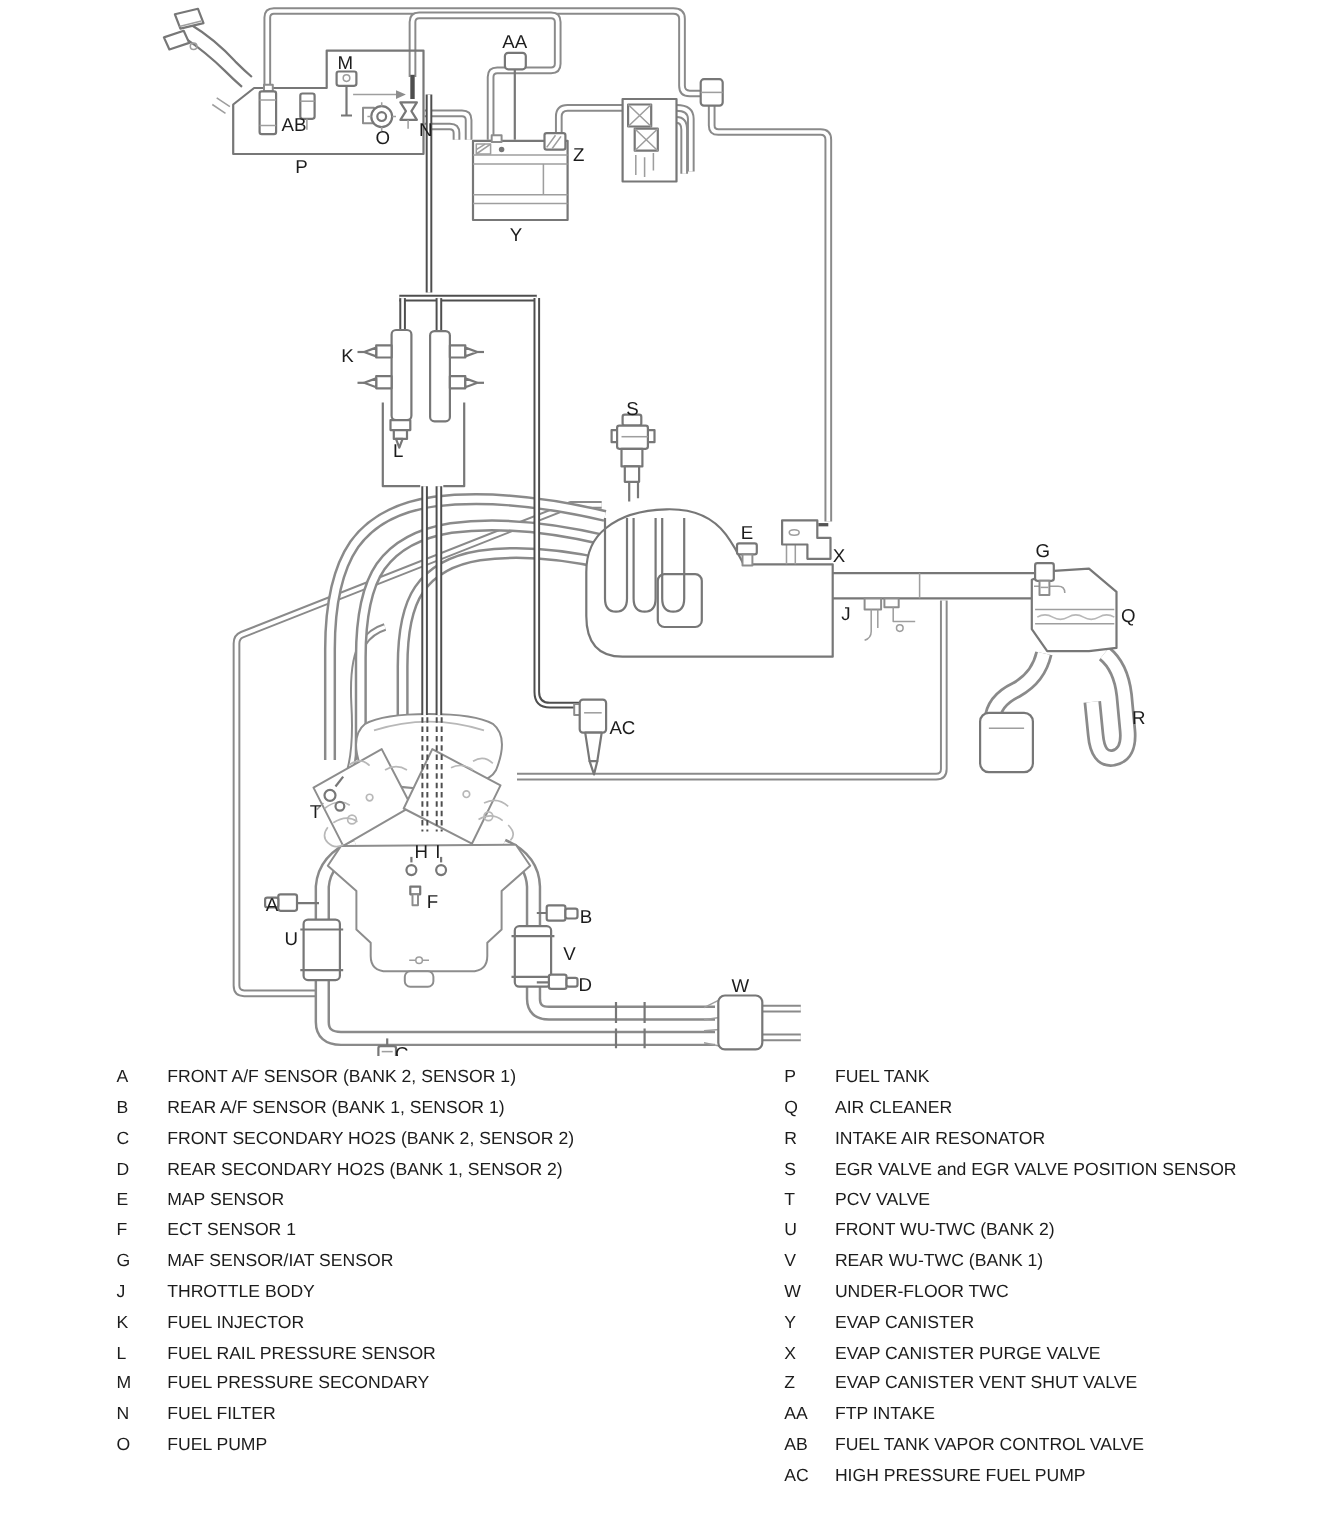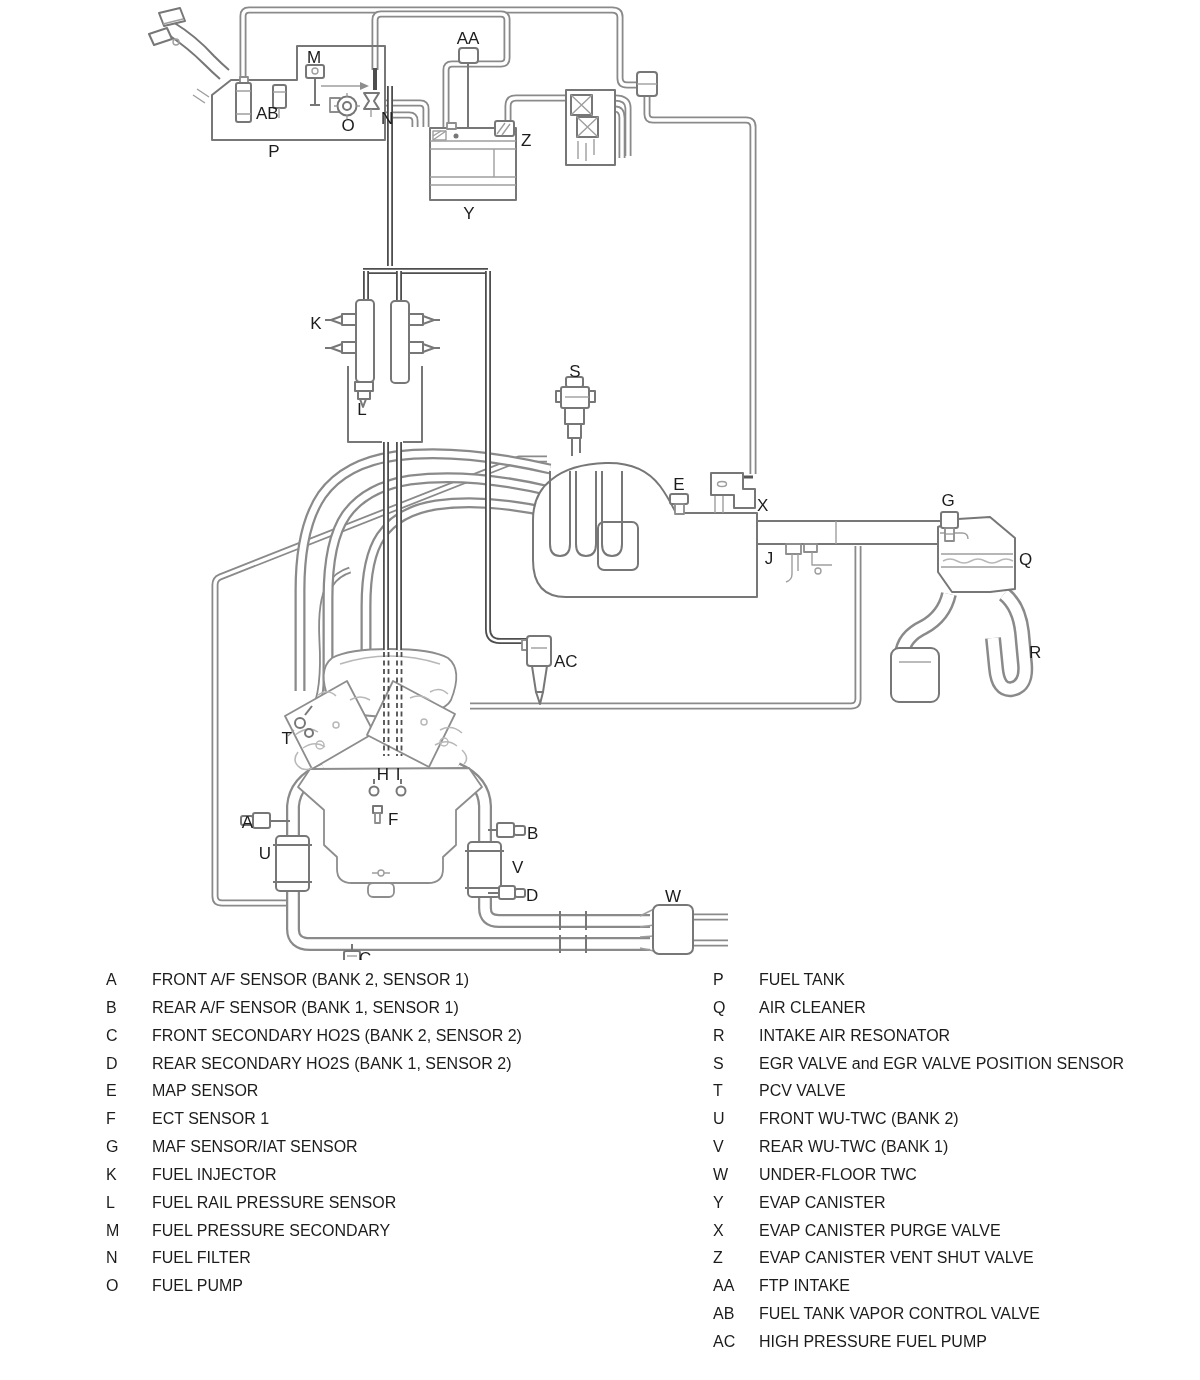--- a/index.html
+++ b/index.html
@@ -405,20 +405,21 @@
 
 <div class="legend">
   <div id="legend-left" class="legend-col" style="left:106px;top:966px;">
         <div class="legend-row"><span class="legend-key">A</span><span class="legend-label">FRONT A/F SENSOR (BANK 2, SENSOR 1)</span></div>
         <div class="legend-row"><span class="legend-key">B</span><span class="legend-label">REAR A/F SENSOR (BANK 1, SENSOR 1)</span></div>
         <div class="legend-row"><span class="legend-key">C</span><span class="legend-label">FRONT SECONDARY HO2S (BANK 2, SENSOR 2)</span></div>
         <div class="legend-row"><span class="legend-key">D</span><span class="legend-label">REAR SECONDARY HO2S (BANK 1, SENSOR 2)</span></div>
         <div class="legend-row"><span class="legend-key">E</span><span class="legend-label">MAP SENSOR</span></div>
         <div class="legend-row"><span class="legend-key">F</span><span class="legend-label">ECT SENSOR 1</span></div>
         <div class="legend-row"><span class="legend-key">G</span><span class="legend-label">MAF SENSOR/IAT SENSOR</span></div>
+        <div class="legend-row"><span class="legend-key">J</span><span class="legend-label">THROTTLE BODY</span></div>
         <div class="legend-row"><span class="legend-key">K</span><span class="legend-label">FUEL INJECTOR</span></div>
         <div class="legend-row"><span class="legend-key">L</span><span class="legend-label">FUEL RAIL PRESSURE SENSOR</span></div>
         <div class="legend-row"><span class="legend-key">M</span><span class="legend-label">FUEL PRESSURE SECONDARY</span></div>
         <div class="legend-row"><span class="legend-key">N</span><span class="legend-label">FUEL FILTER</span></div>
         <div class="legend-row"><span class="legend-key">O</span><span class="legend-label">FUEL PUMP</span></div>
       </div>
   <div id="legend-right" class="legend-col" style="left:681px;top:966px;margin-left:32px;">
         <div class="legend-row"><span class="legend-key">P</span><span class="legend-label">FUEL TANK</span></div>
         <div class="legend-row"><span class="legend-key">Q</span><span class="legend-label">AIR CLEANER</span></div>
         <div class="legend-row"><span class="legend-key">R</span><span class="legend-label">INTAKE AIR RESONATOR</span></div>

